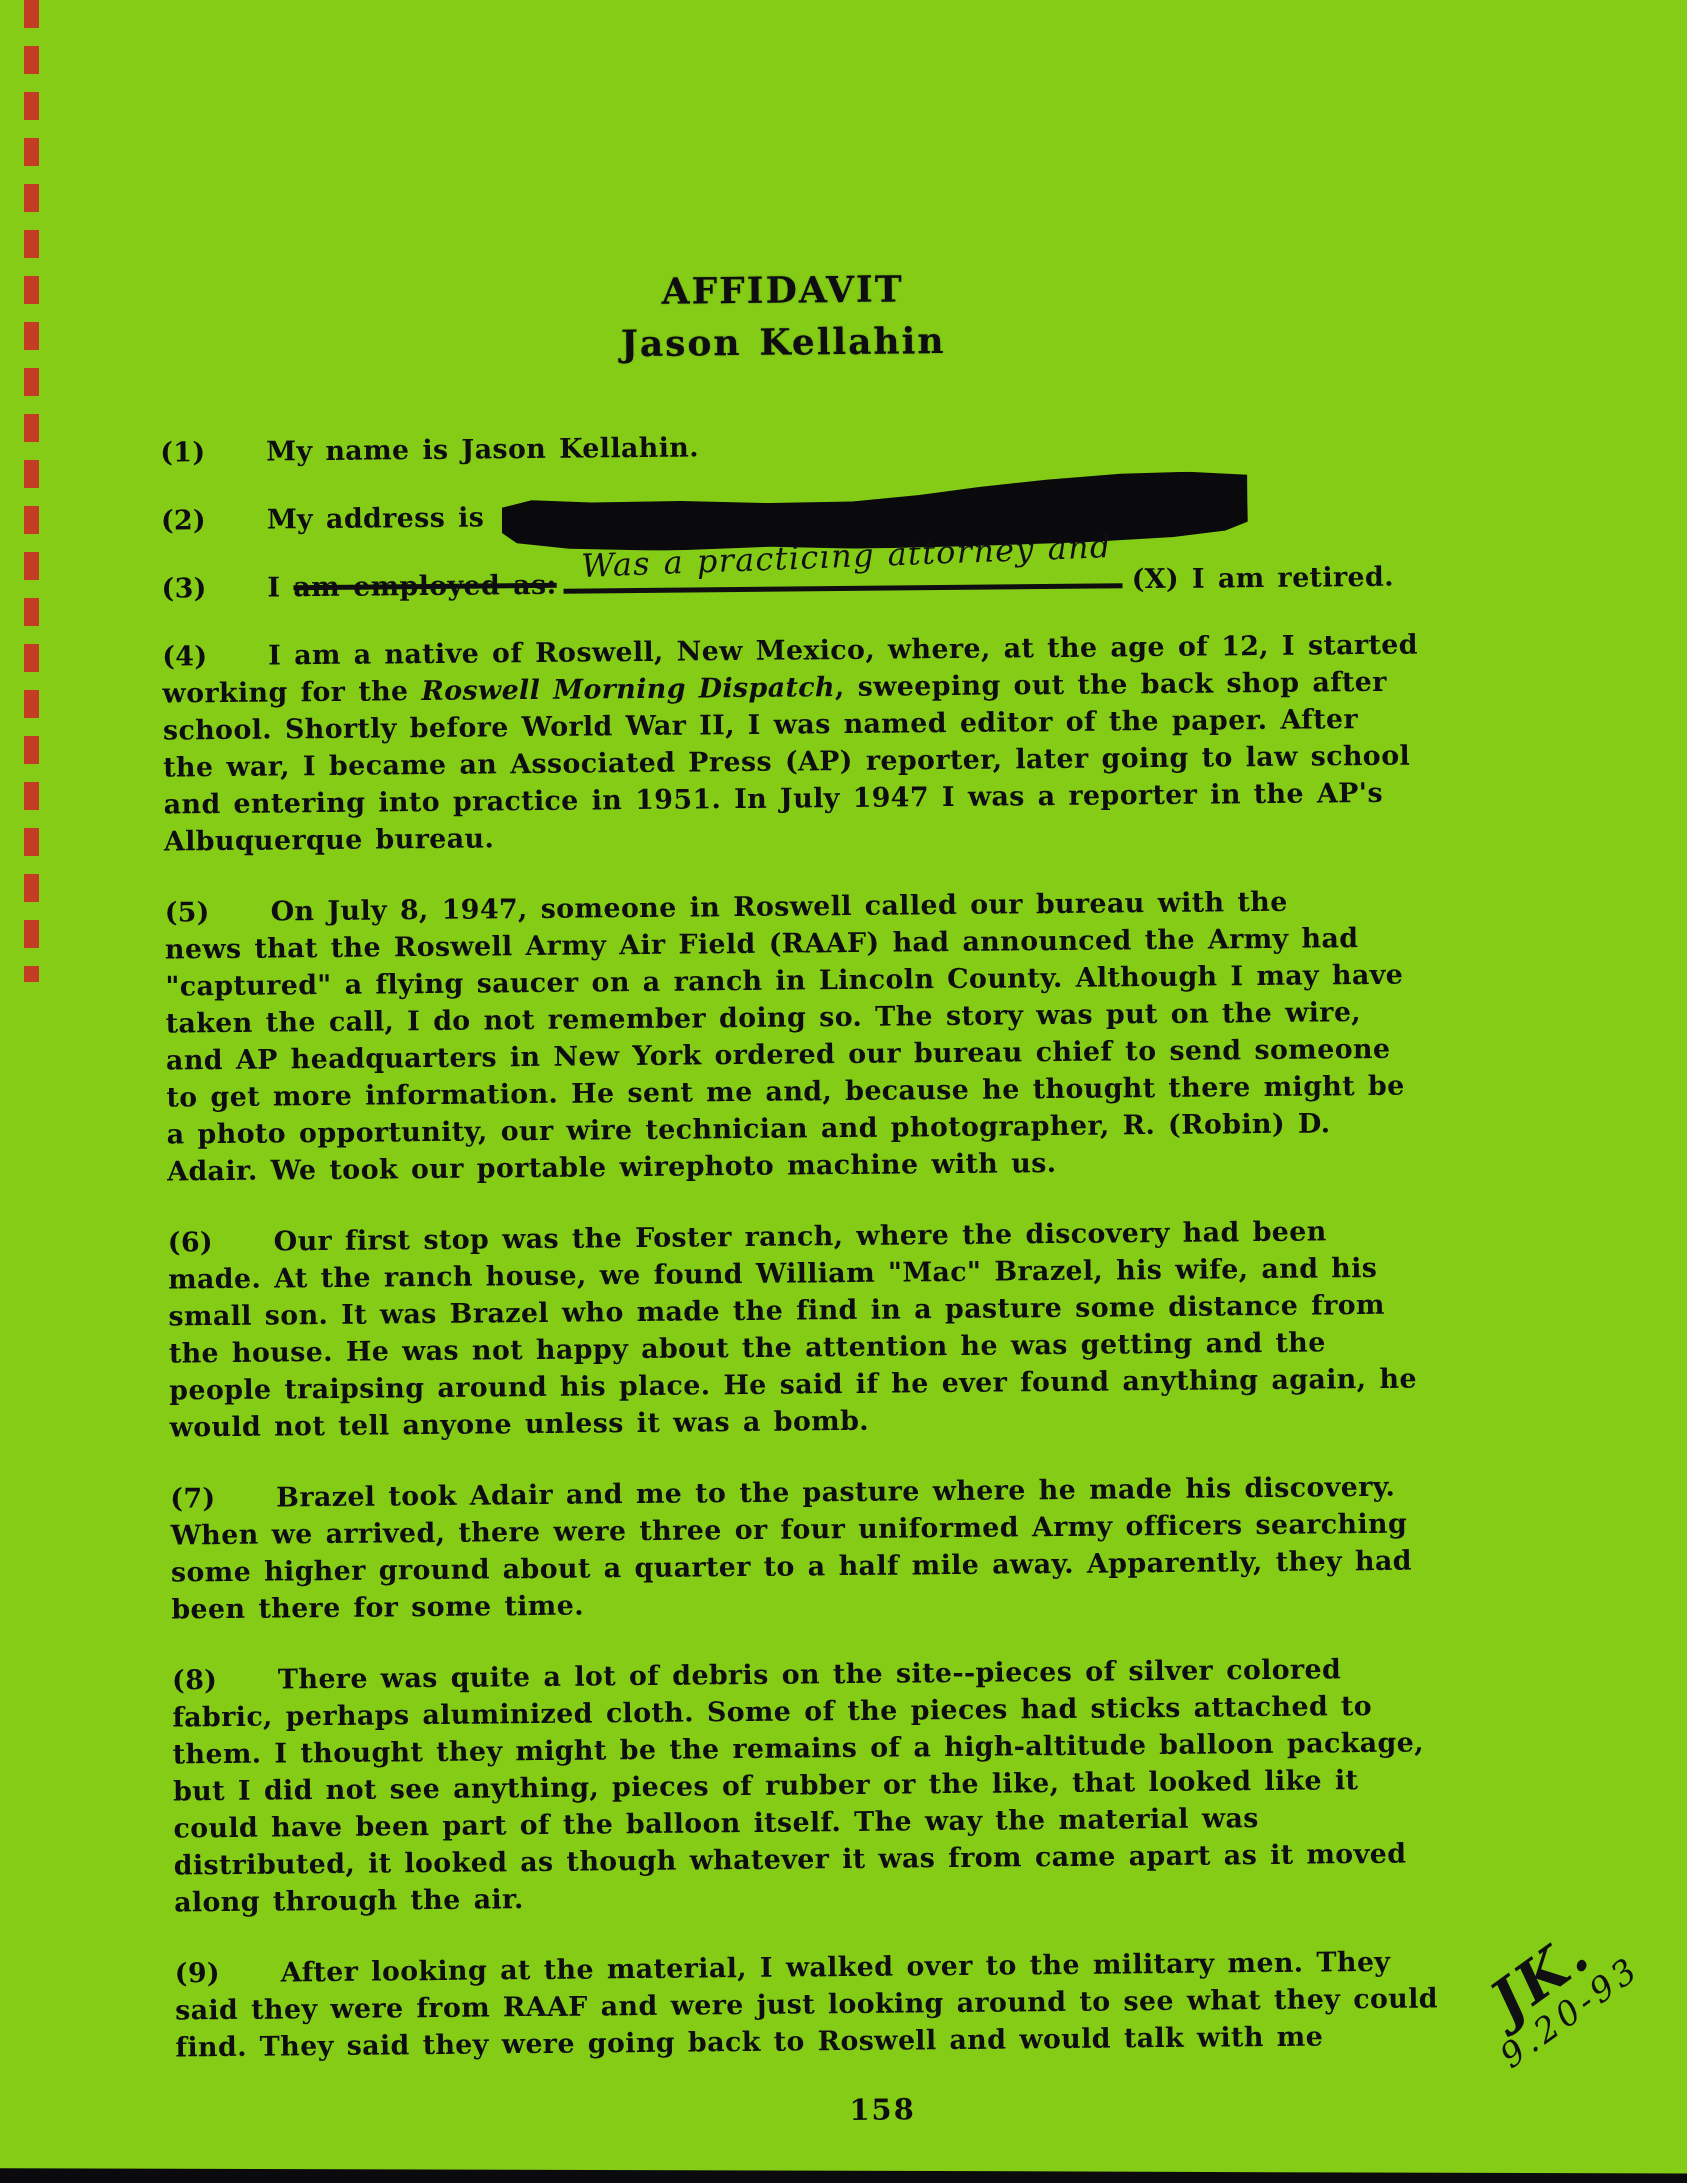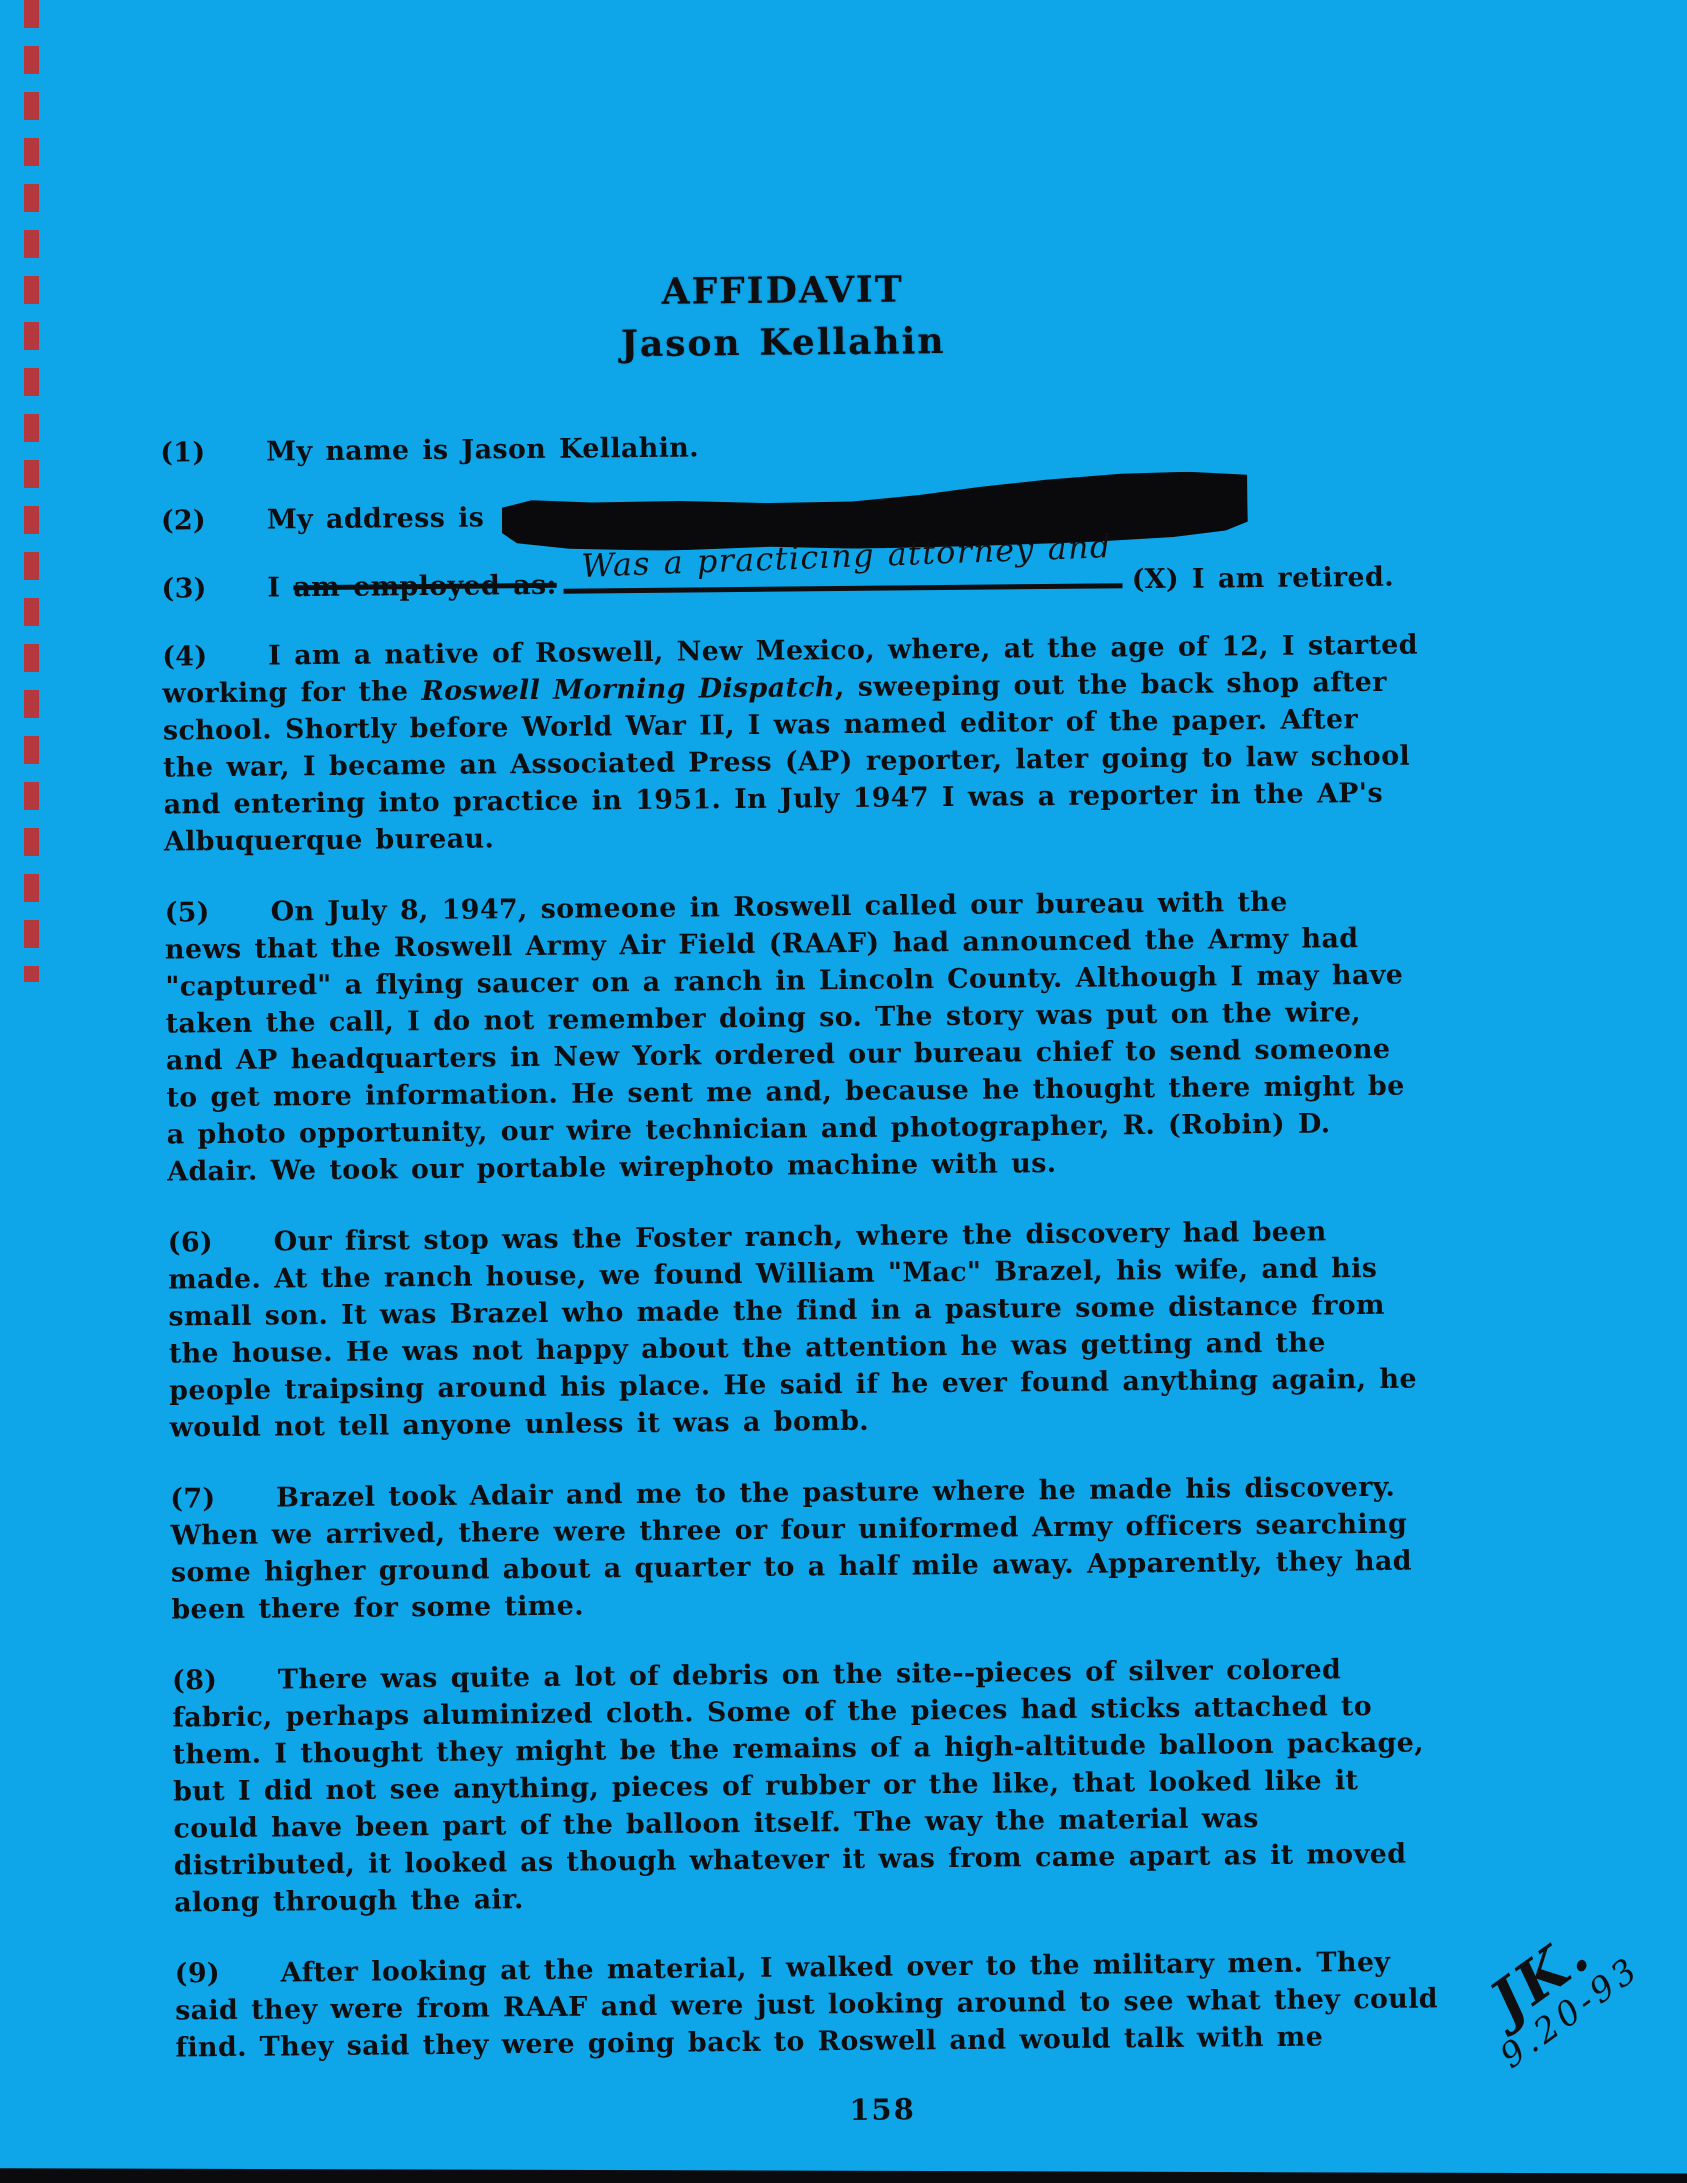--- a/index.html
+++ b/index.html
@@ -1,20 +1,20 @@
 <!DOCTYPE html>
 <html style="font-size:10.6px"><head>
 <meta charset="utf-8">
 <style>
   html, body { margin: 0; padding: 0; background: #d9dadd; }
   .page {
     position: relative;
     width: 1687px;
     height: 2183px;
-    background: #0ea5e9;
+    background: #84cc16;
     overflow: hidden;
     font-family: "DejaVu Serif", serif;
     font-weight: 700;
     color: #0e0e11;
   }
   
   .margin-marks {
     position: absolute;
     left: 24px; top: 0;
     width: 14.6px; height: 982px;

